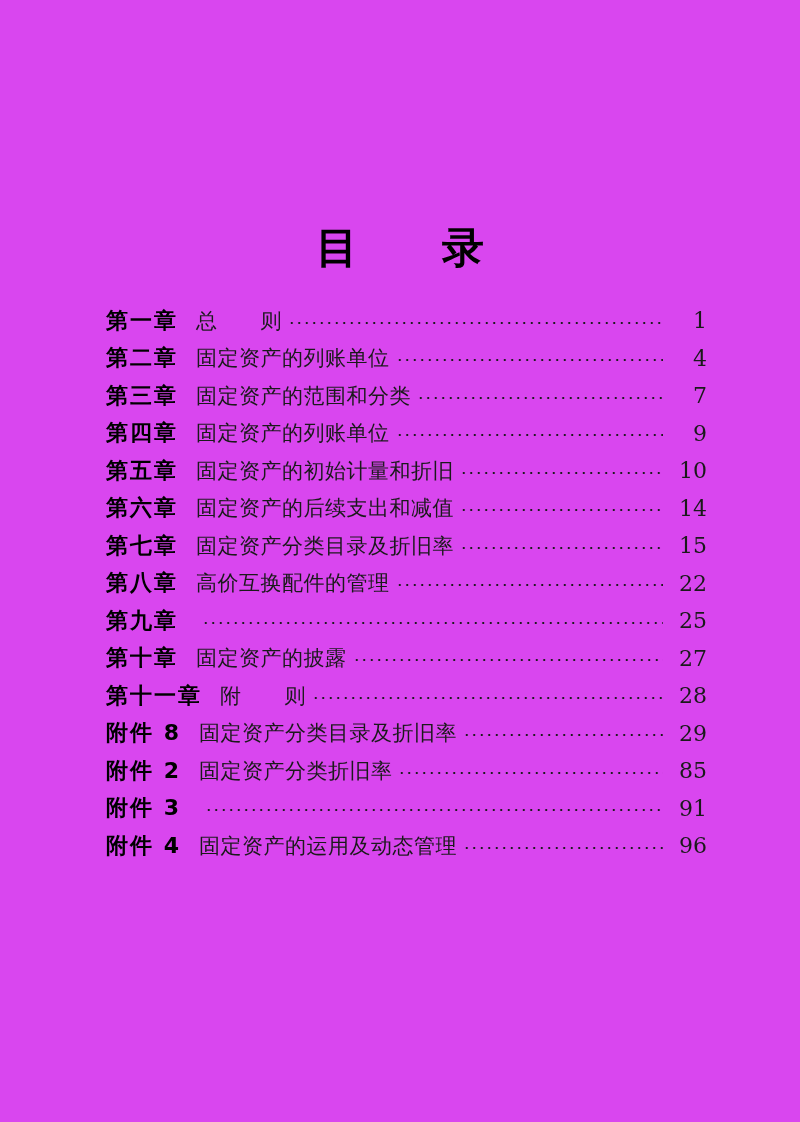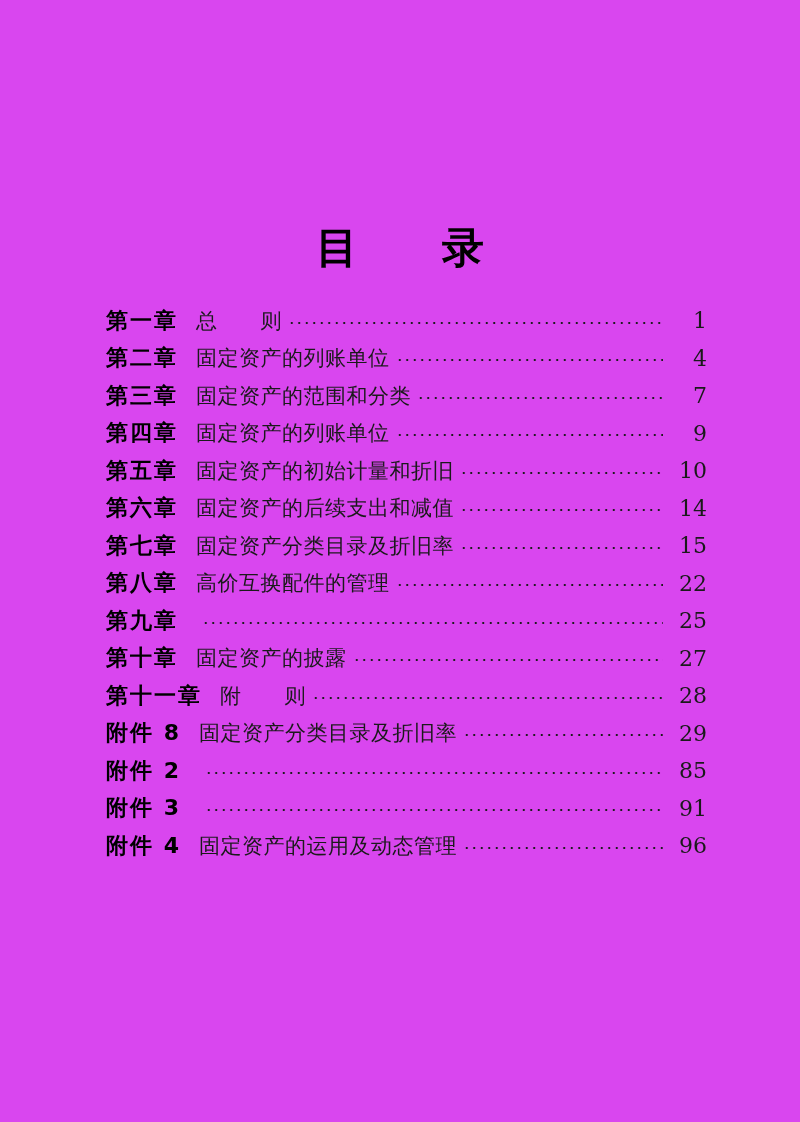--- a/index.html
+++ b/index.html
@@ -160,20 +160,21 @@
 
   <div class="toc-row">
     <span class="toc-label">附件 8</span>
     <span class="toc-title">固定资产分类目录及折旧率</span>
     <span class="toc-leader"></span>
     <span class="toc-page">29</span>
   </div>
 
   <div class="toc-row">
     <span class="toc-label">附件 2</span>
+    <span class="toc-title">固定资产分类折旧率</span>
     <span class="toc-leader"></span>
     <span class="toc-page">85</span>
   </div>
 
   <div class="toc-row">
     <span class="toc-label">附件 3</span>
     <span class="toc-leader"></span>
     <span class="toc-page">91</span>
   </div>
 

